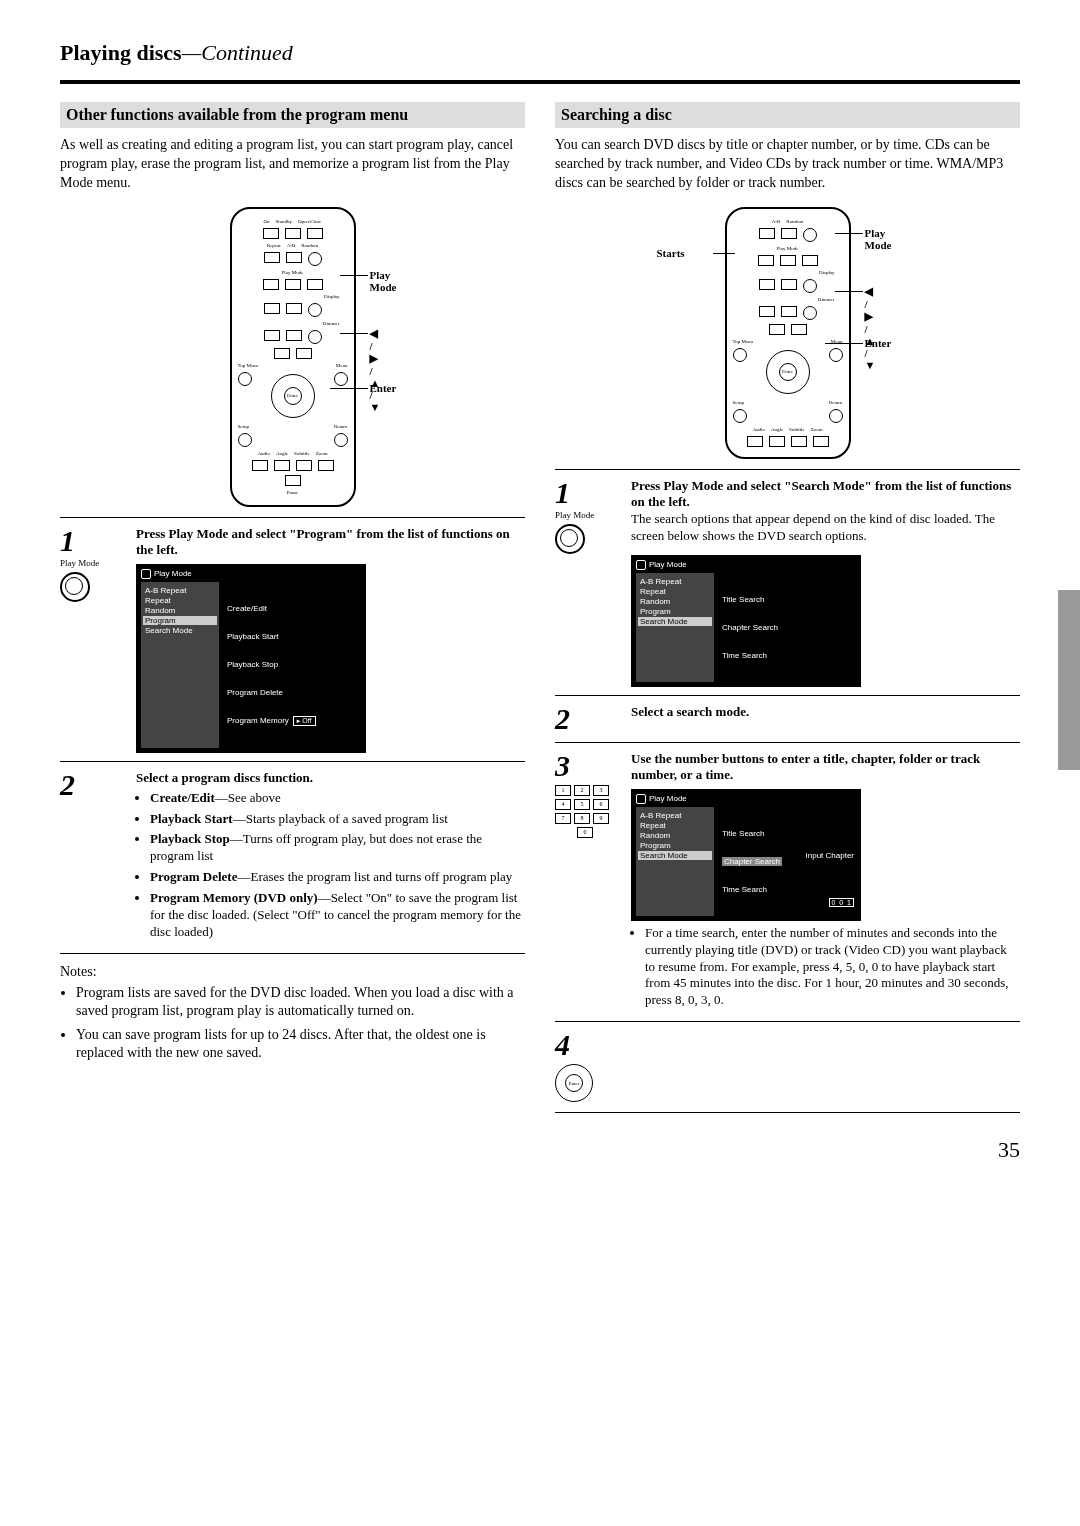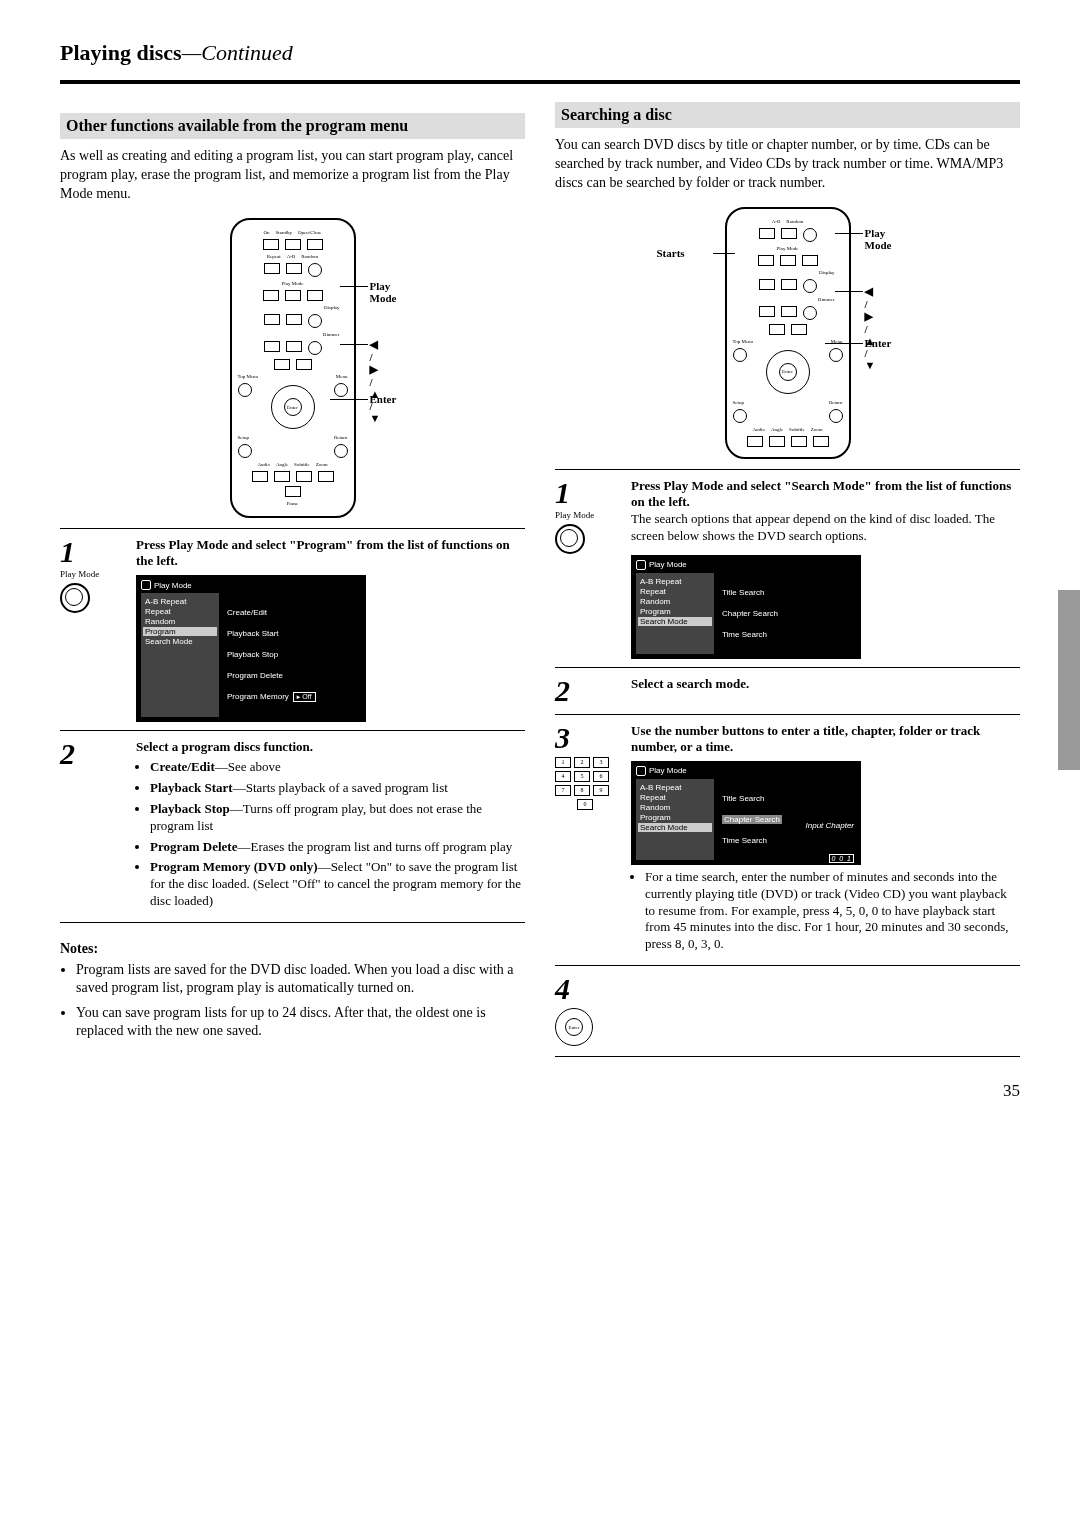--- a/index.html
+++ b/index.html
@@ -12,21 +12,21 @@
     width: 1080px;
     box-sizing: border-box;
   }
   .page-header {
     border-bottom: 4px solid #000;
     padding-bottom: 14px;
     margin-bottom: 18px;
   }
   .page-header .b { font-weight: bold; font-size: 22px; }
   .page-header .i { font-style: italic; font-size: 22px; }
-  .cols { display: flex; gap: 30px; align-items: center; }
+  .cols { display: flex; gap: 30px; }
   .col { flex: 1; }
   .section-head {
     background: #ddd;
     font-weight: bold;
     font-size: 16px;
     padding: 4px 6px;
     margin-bottom: 8px;
   }
   p { margin: 0 0 10px 0; line-height: 1.35; }
   .remote-diagram {
@@ -75,33 +75,33 @@
     font-family: Arial, sans-serif; font-size:8px;
     width:220px; margin-top:6px; padding:4px;
   }
   .osd-title { font-size:8px; margin-bottom:3px; display:flex; align-items:center; gap:3px;}
   .osd-title .ico { width:8px; height:8px; border:1px solid #fff; border-radius:2px; display:inline-block;}
   .osd-body { display:flex; gap:6px; }
   .osd-left { background:#444; padding:3px 4px; min-width:70px; }
   .osd-left div { margin:1px 0; }
   .osd-left .sel { background:#ccc; color:#000; padding:0 2px; margin:1px -2px;}
   .osd-right { padding:3px 2px; flex:1; position:relative;}
-  .osd-right div { margin:12px 0; }
+  .osd-right div { margin:19px 0; }
   .osd-right .sel { background:#888; color:#fff; padding:0 2px; display:inline-block;}
   .off-box { display:inline-block; border:1px solid #fff; padding:0 3px; margin-left:4px; font-size:7px;}
   .arrow-right::before{content:"▸"; font-size:7px; margin-right:2px;}
-  .notes-head { font-weight:bold; margin-top:18px; }
+  .notes-head { font-weight:normal; margin-top:10px; }
   ul.notes { padding-left:16px; margin:4px 0;}
   ul.notes li { margin-bottom:6px; line-height:1.3;}
   .dir-glyph { font-size:11px; font-weight:bold; }
   .numpad-icon { display:flex; flex-direction:column; gap:3px; margin-top:4px;}
   .numpad-icon .row{ display:flex; gap:3px;}
   .numpad-icon .nb{ width:14px; height:9px; border:1px solid #000; font-size:6px; text-align:center; line-height:9px;}
   .bottom-rule { border-top:1px solid #000; margin-top:8px;}
-  .page-num { text-align:right; font-size:17px; margin-top:24px; }
+  .page-num { text-align:right; font-size:22px; margin-top:24px; }
   .side-tab { position:fixed; right:0; top:590px; width:22px; height:180px; background:#999; }
   .input-chap-box { display:inline-block; border:1px solid #fff; padding:0 1px; font-size:7px; letter-spacing:1px;}
   .remote-wrap { position:relative; display:inline-block; }
 </style>
 </head>
 <body>
 
 <div class="side-tab"></div>
 
 <div class="page-header">
@@ -417,21 +417,21 @@
               <div>A-B Repeat</div>
               <div>Repeat</div>
               <div>Random</div>
               <div>Program</div>
               <div class="sel">Search Mode</div>
             </div>
             <div class="osd-right">
               <div>Title Search</div>
               <div><span class="sel">Chapter Search</span></div>
               <div>Time Search</div>
-              <div style="position:absolute; right:2px; top:18px; text-align:right;font-style:italic;">
+              <div style="position:absolute; right:2px; top:6px; text-align:right;">
                 <div>Input Chapter</div>
                 <div class="input-chap-box">0 0 1</div>
               </div>
             </div>
           </div>
         </div>
         <ul class="sub-bullets">
           <li>For a time search, enter the number of minutes and seconds into the currently playing title (DVD) or track (Video CD) you want playback to resume from. For example, press 4, 5, 0, 0 to have playback start from 45 minutes into the disc. For 1 hour, 20 minutes and 30 seconds, press 8, 0, 3, 0.</li>
         </ul>
       </div>

